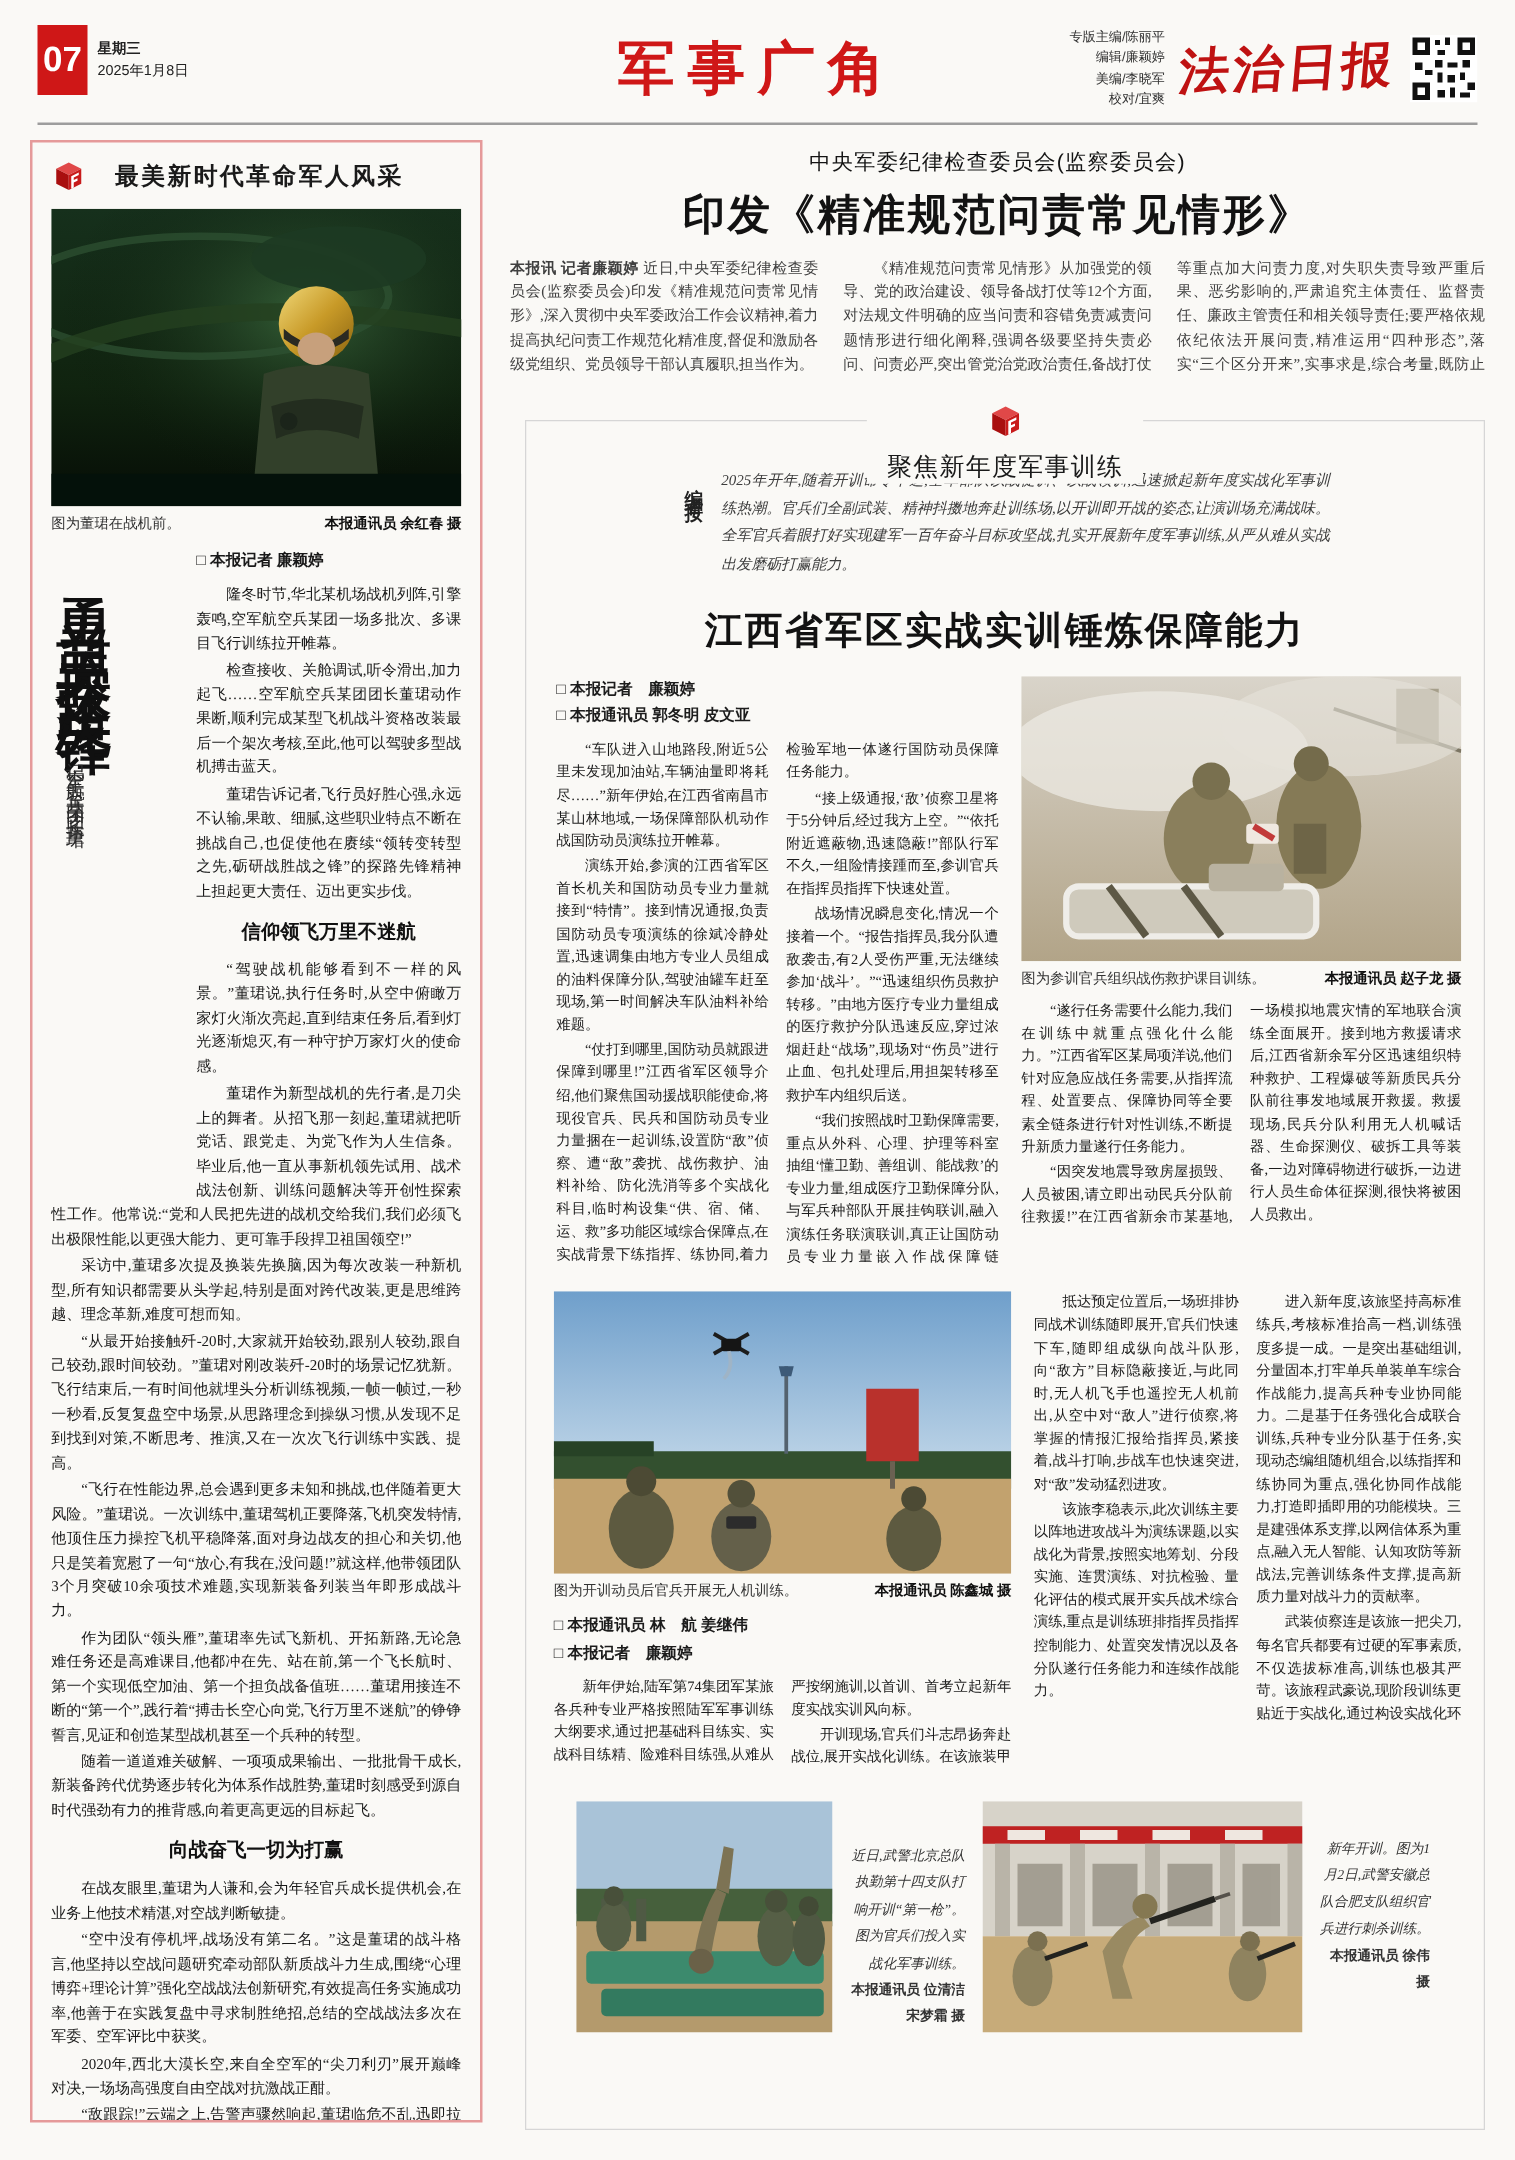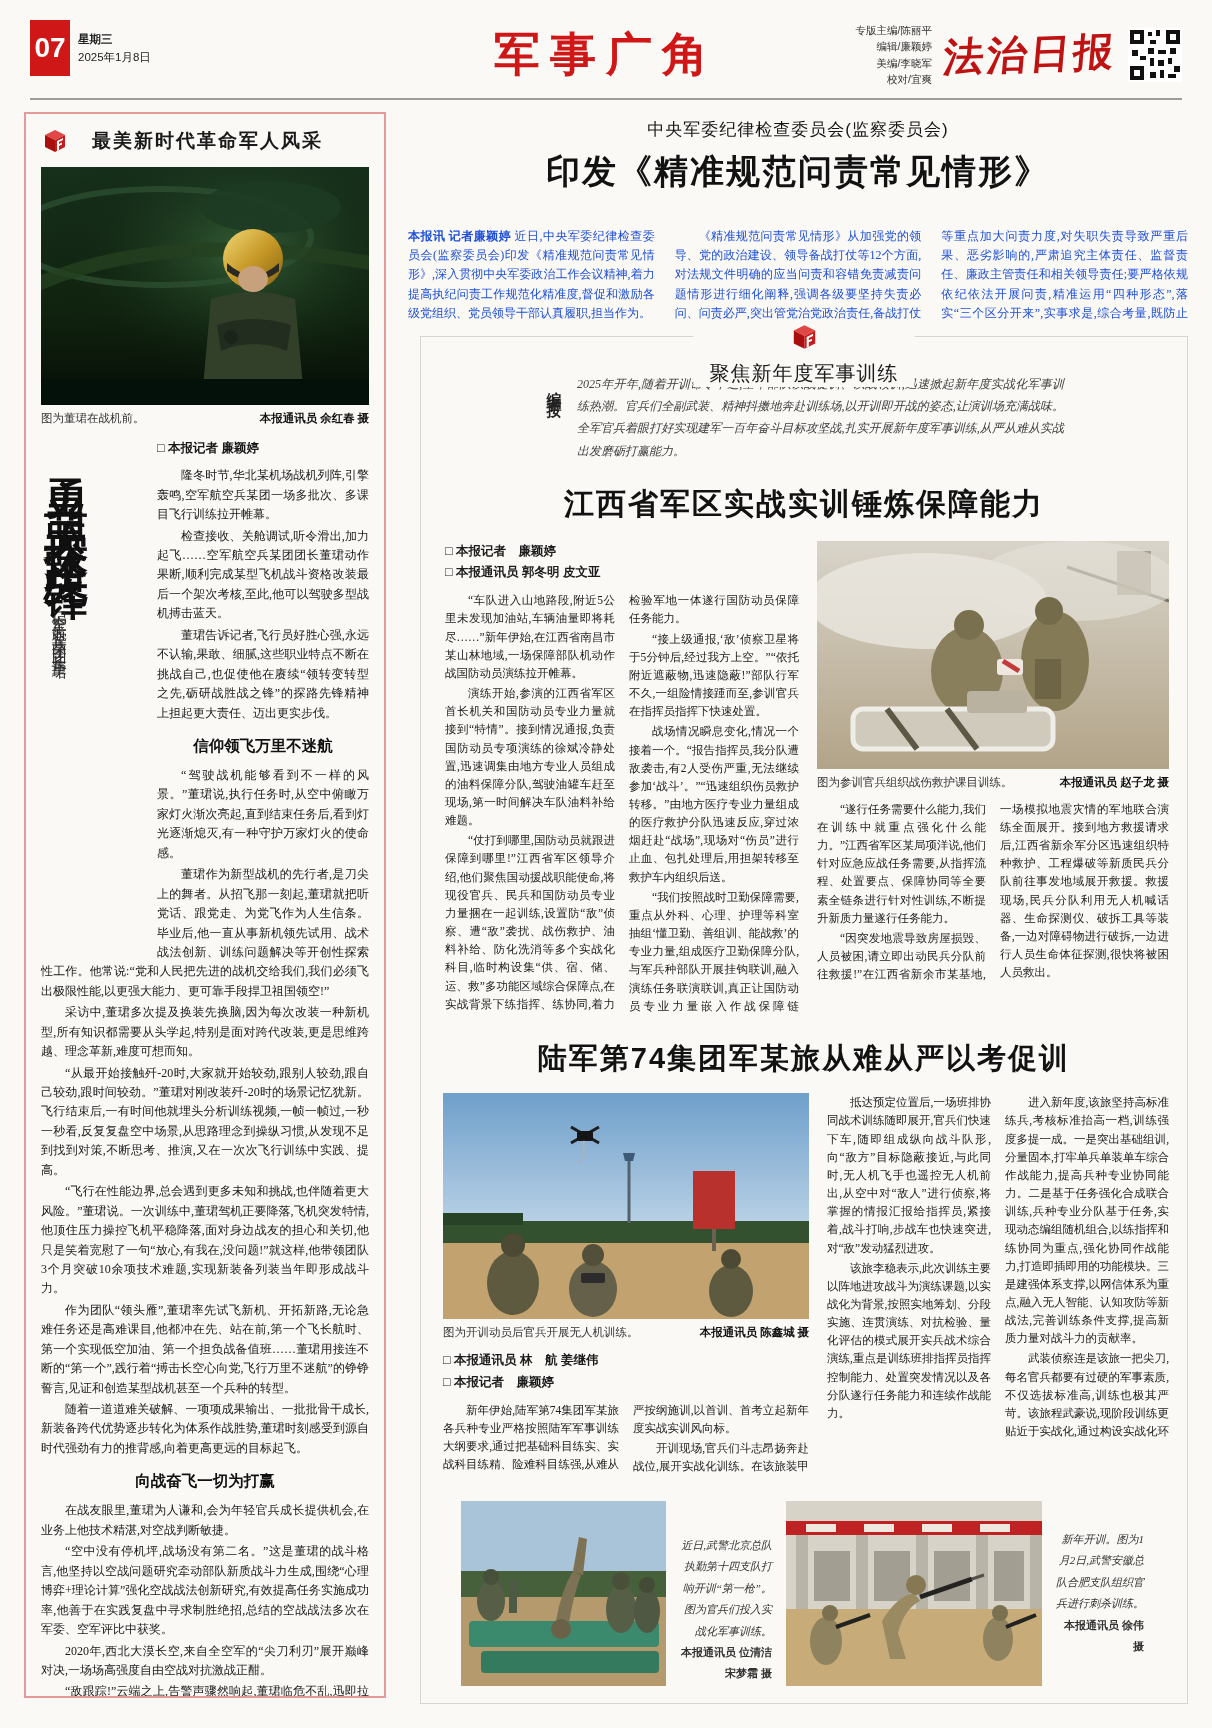--- a/index.html
+++ b/index.html
@@ -46,22 +46,22 @@
     font-family:"Liberation Sans",sans-serif;}
   .p-indent{text-indent:2em;margin:0 0 2px 0;}
   .sec-head{text-align:center;font-weight:bold;font-size:15.5px;margin:10px 0 8px 0;
     font-family:"Liberation Sans",sans-serif;color:#111;}
   
   .cmc{position:absolute;left:408px;top:118px;width:780px;}
   .cmc-kicker{text-align:center;font-size:17px;color:#141414;letter-spacing:1px;
     font-family:"Liberation Sans",sans-serif;}
   .cmc-headline{text-align:center;font-size:34px;color:#121212;font-weight:600;
     letter-spacing:2px;margin-top:8px;font-family:"Liberation Sans",sans-serif;}
-  .cmc-body{margin-top:32px;columns:3;column-gap:20px;font-size:12px;line-height:1.6;
-    text-align:justify;color:#1d4ed8;height:112px;overflow:hidden;}
+  .cmc-body{margin-top:10px;columns:3;column-gap:20px;font-size:12px;line-height:1.6;
+    text-align:justify;color:#404040;height:112px;overflow:hidden;}
   .lead-bold{font-weight:bold;}
   
   .focus-box{position:absolute;left:420px;top:336px;width:768px;height:1368px;
     border:1px solid #d6d6d6;box-sizing:border-box;}
   .focus-badge{position:absolute;top:-15px;left:50%;transform:translateX(-50%);
     background:#faf9f6;padding:0 16px;display:flex;align-items:center;gap:8px;flex-direction:column;}
   .focus-badge .badge-label{font-size:20px;font-weight:500;letter-spacing:1px;}
   .editor-note{margin:36px auto 0;width:520px;display:flex;gap:14px;}
   .note-label{writing-mode:vertical-lr;font-size:15px;font-weight:bold;letter-spacing:6px;
     color:#222;font-family:"Liberation Sans",sans-serif;padding-top:6px;}
@@ -290,21 +290,20 @@
         <span class="cap-text">图为参训官兵组织战伤救护课目训练。</span>
         <span class="cap-credit">本报通讯员 赵子龙 摄</span>
       </div>
       <div class="cols2 jx-cols-right">
           <p class="p-indent">“遂行任务需要什么能力,我们在训练中就重点强化什么能力。”江西省军区某局项洋说,他们针对应急应战任务需要,从指挥流程、处置要点、保障协同等全要素全链条进行针对性训练,不断提升新质力量遂行任务能力。</p>
           <p class="p-indent">“因突发地震导致房屋损毁、人员被困,请立即出动民兵分队前往救援!”在江西省新余市某基地,一场模拟地震灾情的军地联合演练全面展开。接到地方救援请求后,江西省新余军分区迅速组织特种救护、工程爆破等新质民兵分队前往事发地域展开救援。救援现场,民兵分队利用无人机喊话器、生命探测仪、破拆工具等装备,一边对障碍物进行破拆,一边进行人员生命体征探测,很快将被困人员救出。</p>
         </div>
     </div>
   </div>
 
-  <div class="a74-headline">陆军第74集团军某旅从难从严以考促训</div>
   <div class="a74-body">
     <div class="a74-left">
       <svg width="366" height="226" viewBox="0 0 366 226">
         <defs>
           <linearGradient id="sky1" x1="0" y1="0" x2="0" y2="1">
             <stop offset="0" stop-color="#6f9fcb"></stop>
               <stop offset="1" stop-color="#c3d8e9"></stop>
           </linearGradient>
         </defs>
         <rect width="366" height="150" fill="url(#sky1)"></rect>

